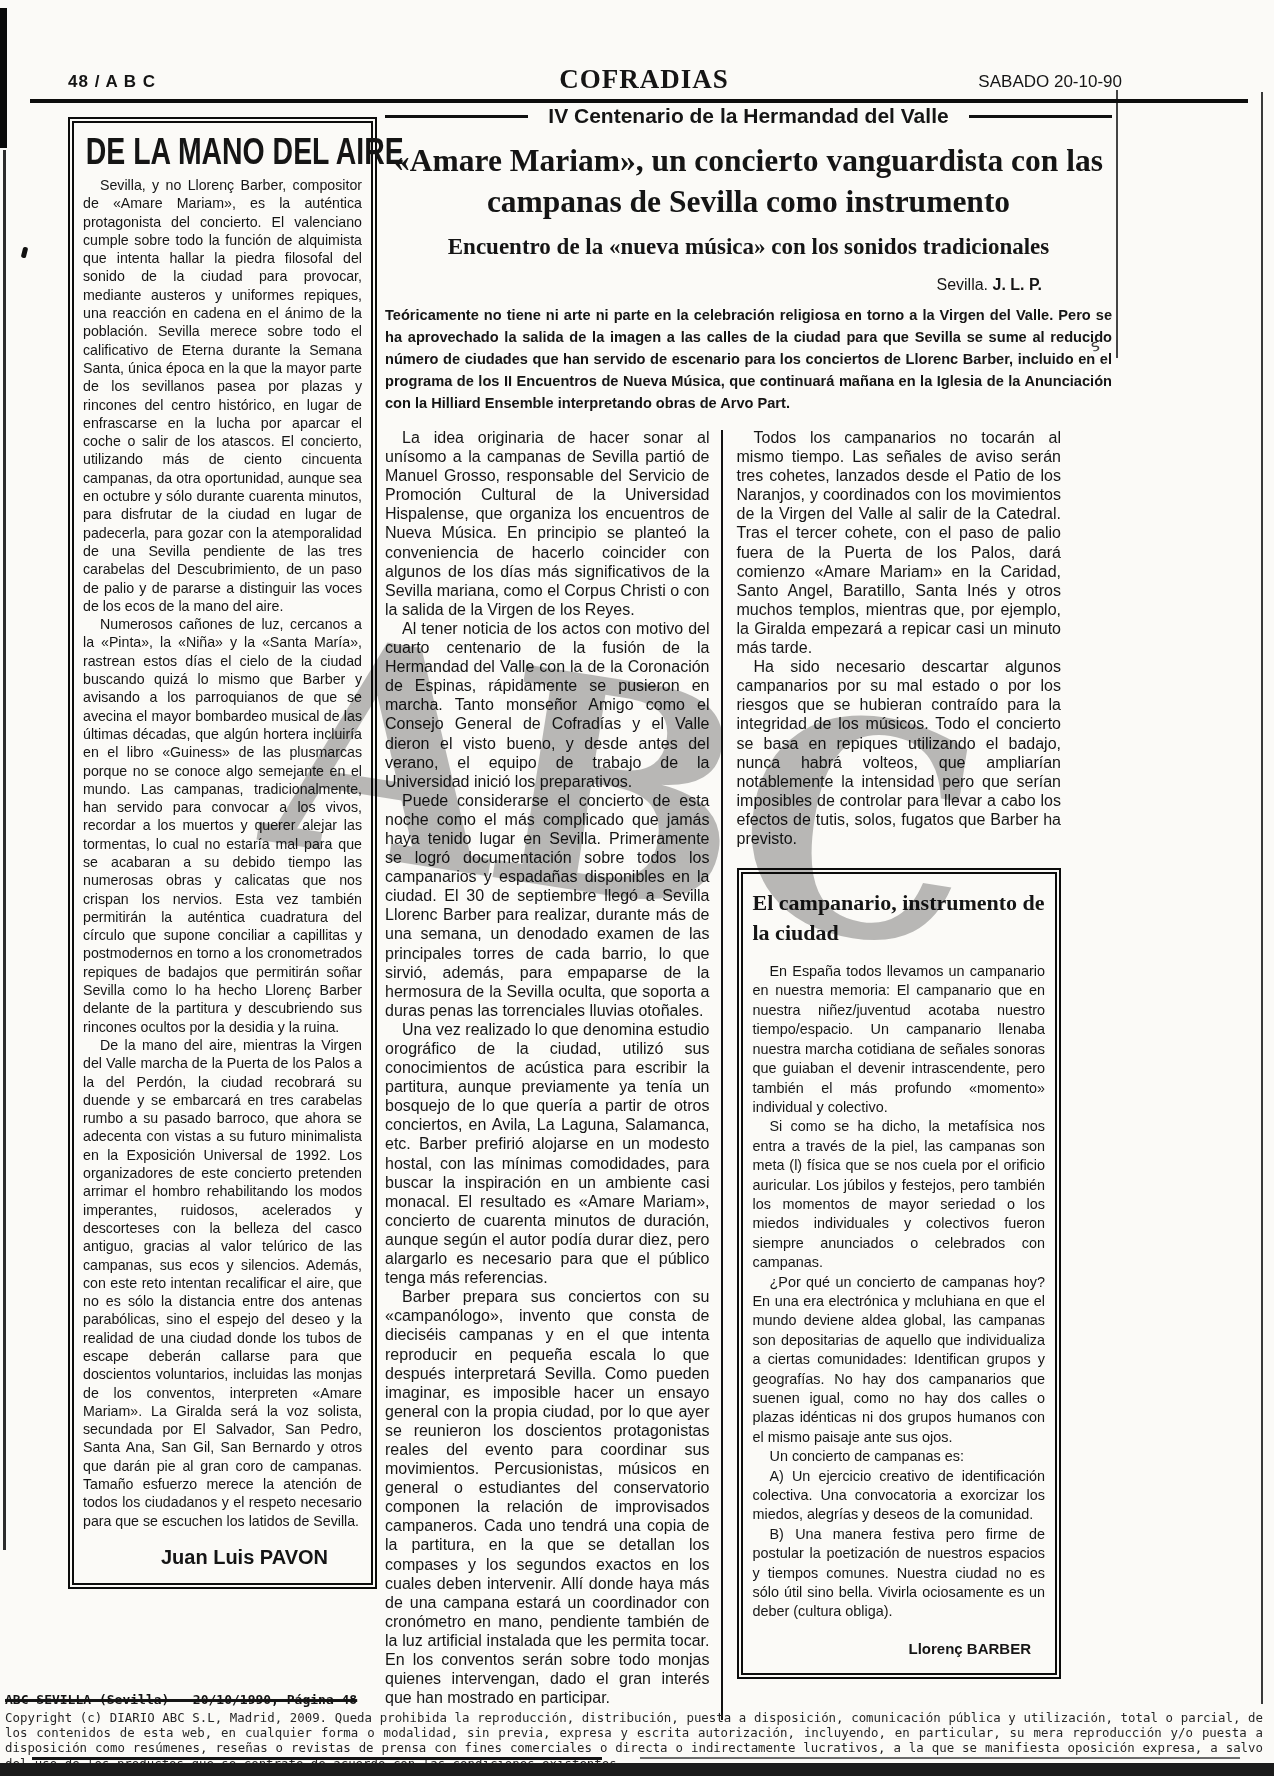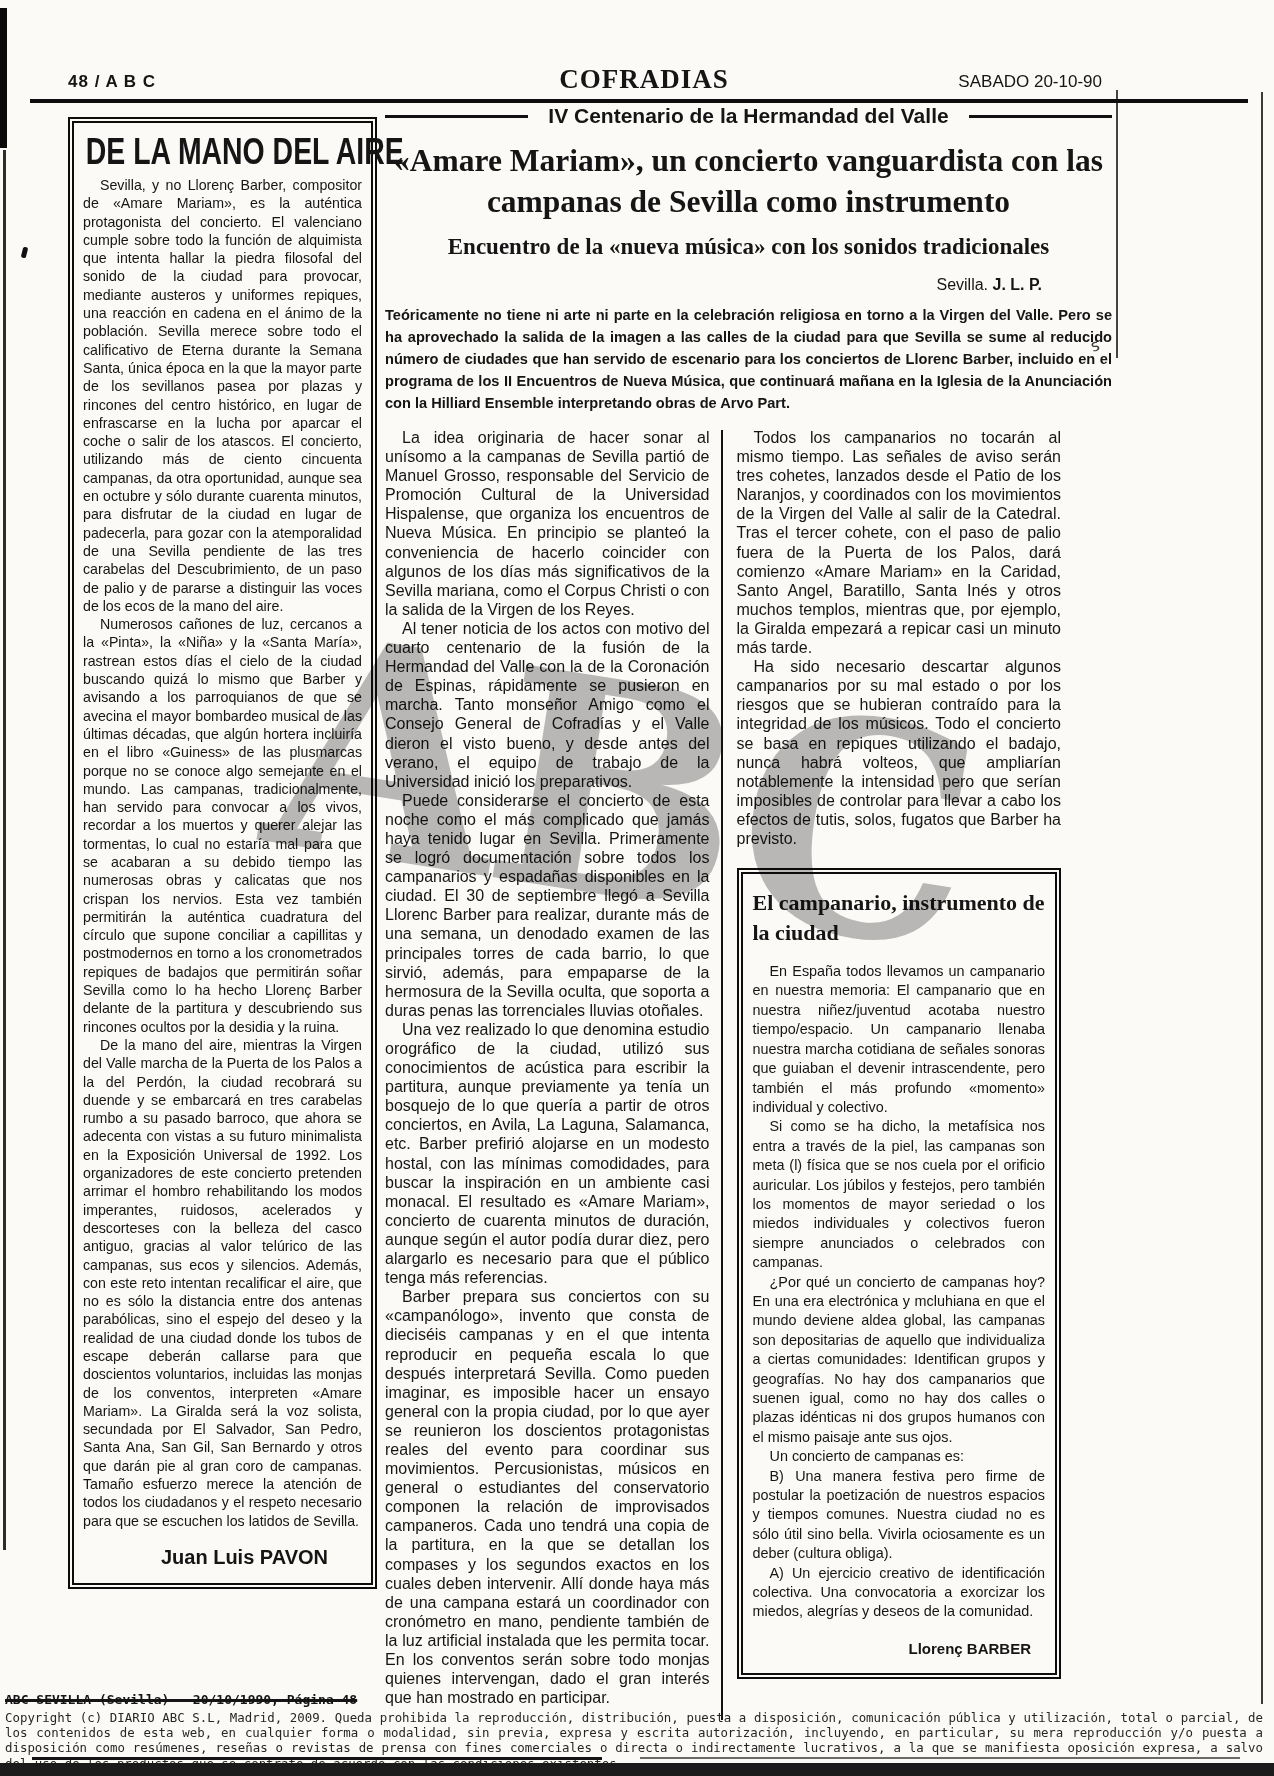--- a/index.html
+++ b/index.html
@@ -2,21 +2,21 @@
 <html><head>
 <meta charset="utf-8">
 <style>
   html,body{margin:0;padding:0;}
   body{width:1274px;height:1776px;position:relative;background:#fbfaf7;color:#151515;
        font-family:"Liberation Sans",sans-serif;overflow:hidden;}
   
   .hdr-left{position:absolute;left:68px;top:72px;font-size:17px;font-weight:bold;letter-spacing:1px;}
   .hdr-center{position:absolute;left:0;top:64px;width:1274px;text-align:center;
       font-family:"Liberation Serif",serif;font-weight:bold;font-size:27px;letter-spacing:1px;padding-left:7px;}
-  .hdr-right{position:absolute;right:172px;top:72px;font-size:17px;}
+  .hdr-right{position:absolute;right:152px;top:72px;font-size:17px;}
   .hdr-rule{position:absolute;left:30px;top:99px;width:1218px;height:4px;background:#0d0d0d;}
   
   .leftbox{position:absolute;left:68px;top:117px;width:301px;border:2px solid #0c0c0c;padding:2px;background:transparent;}
   .leftbox-inner{border:2px solid #0c0c0c;padding:8px 9px 14px 9px;}
   .leftbox-title{text-align:center;font-weight:900;font-size:29px;letter-spacing:0px;margin:4px 0 8px 0;
       transform:scale(.98,1.28);transform-origin:center;white-space:nowrap;}
   .leftbox-inner p, .colflow p, .cbox-inner p{
       margin:0;font-size:14.2px;line-height:18.3px;text-align:justify;text-indent:17px;}
   .leftbox-sig{margin-top:16px;text-align:right;padding-right:34px;font-weight:bold;font-size:20px;}
   
@@ -117,22 +117,22 @@
         </div>
 
       <div class="cbox">
         <div class="cbox-inner">
           <div class="cbox-title">El campanario, instrumento de la ciudad</div>
           <div>
               <p>En España todos llevamos un campanario en nuestra memoria: El campanario que en nuestra niñez/juventud acotaba nuestro tiempo/espacio. Un campanario llenaba nuestra marcha cotidiana de señales sonoras que guiaban el devenir intrascendente, pero también el más profundo «momento» individual y colectivo.</p>
               <p>Si como se ha dicho, la metafísica nos entra a través de la piel, las campanas son meta (l) física que se nos cuela por el orificio auricular. Los júbilos y festejos, pero también los momentos de mayor seriedad o los miedos individuales y colectivos fueron siempre anunciados o celebrados con campanas.</p>
               <p>¿Por qué un concierto de campanas hoy? En una era electrónica y mcluhiana en que el mundo deviene aldea global, las campanas son depositarias de aquello que individualiza a ciertas comunidades: Identifican grupos y geografías. No hay dos campanarios que suenen igual, como no hay dos calles o plazas idénticas ni dos grupos humanos con el mismo paisaje ante sus ojos.</p>
               <p>Un concierto de campanas es:</p>
+              <p>A) Un ejercicio creativo de identificación colectiva. Una convocatoria a exorcizar los miedos, alegrías y deseos de la comunidad.</p>
               <p>B) Una manera festiva pero firme de postular la poetización de nuestros espacios y tiempos comunes. Nuestra ciudad no es sólo útil sino bella. Vivirla ociosamente es un deber (cultura obliga).</p>
-              <p>A) Un ejercicio creativo de identificación colectiva. Una convocatoria a exorcizar los miedos, alegrías y deseos de la comunidad.</p>
             </div>
           <div class="cbox-sig">Llorenç BARBER</div>
         </div>
       </div>
     </div>
   </div>
 </div>
 
 <div class="watermark">ABC</div>
 

